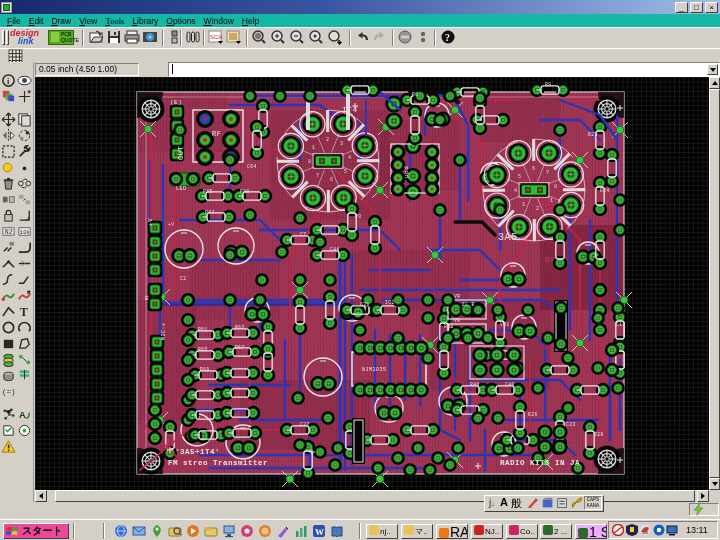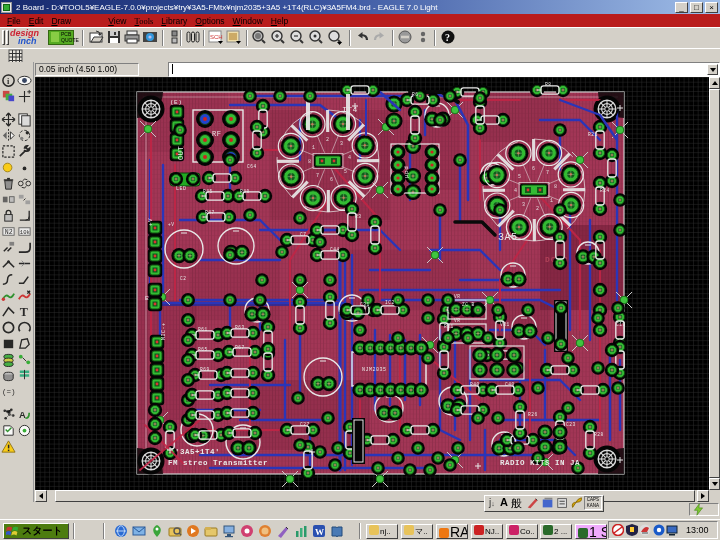--- a/index.html
+++ b/index.html
@@ -6,44 +6,43 @@
 .sunken{border-top:1px solid #808080;border-left:1px solid #808080;border-right:1px solid #fff;border-bottom:1px solid #fff;}
 .abs{position:absolute;}
 #page{position:relative;width:720px;height:540px;background:#d4d0c8;}
 </style></head><body>
 <div id="page">
 
 <div class="abs" style="left:0;top:0;width:720px;height:14px;background:linear-gradient(90deg,#16296e 0%,#3a55a0 45%,#a0bee8 100%);display:flex;align-items:center;">
 <div style="width:11px;height:11px;margin-left:1px;background:#e8e8e8;border:1px solid #999;">
         <div style="width:7px;height:7px;margin:1px auto;background:#3a3;border:1px solid #161;"></div>
       </div>
-<div style="color:#fff;font-size:8px;margin-left:4px;white-space:nowrap;">2 Board - D:¥TOOL5¥EAGLE-7.0.0¥projects¥try¥3A5-FMtx¥njm2035+3A5 +1T4(RLC)¥3A5FM4.brd - EAGLE 7.0 Light</div>
 <div style="position:absolute;right:2px;top:1.5px;display:flex;gap:2px;">
 <div class="raised" style="width:13px;height:11px;background:#d4d0c8;font-size:8px;line-height:9px;text-align:center;color:#000;">_</div>
 <div class="raised" style="width:13px;height:11px;background:#d4d0c8;font-size:8px;line-height:9px;text-align:center;color:#000;">□</div>
 <div class="raised" style="width:13px;height:11px;background:#d4d0c8;font-size:8px;line-height:9px;text-align:center;color:#000;">×</div>
 </div>
     </div>
-<div class="abs" style="left:0;top:14px;width:720px;height:13px;background:#b91c1c;display:flex;align-items:center;font-size:8.5px;color:#000;">
+<div class="abs" style="left:0;top:14px;width:720px;height:13px;background:#14b8a6;display:flex;align-items:center;font-size:8.5px;color:#000;">
 <div style="width:3px"></div>
 <div style="padding:0 4px;"><u>F</u>ile</div>
 <div style="padding:0 4px;"><u>E</u>dit</div>
 <div style="padding:0 4px;"><u>D</u>raw</div>
-<div style="padding:0 4px;margin-left:29px;"><u>V</u>iew</div>
+<div style="padding:0 4px;"><u>V</u>iew</div>
 <div style="padding:0 4px;font-family:Liberation Serif, serif;"><u>T</u>ools</div>
 <div style="padding:0 4px;text-align:center;"><u>L</u>ibrary</div>
 <div style="padding:0 4px;"><u>O</u>ptions</div>
 <div style="padding:0 4px;"><u>W</u>indow</div>
 <div style="padding:0 4px;"><u>H</u>elp</div>
 </div>
 <div class="abs" style="left:0;top:27px;width:720px;height:1px;background:#fff;"></div>
 <div class="abs" style="left:0;top:28px;width:720px;height:20px;background:#d4d0c8;"></div>
 <div class="abs raised" style="left:2px;top:30px;width:3px;height:15px;background:#d4d0c8;"></div>
 <div class="abs raised" style="left:6px;top:30px;width:3px;height:15px;background:#d4d0c8;"></div>
-<div class="abs" style="left:10px;top:29px;font-size:9px;font-weight:bold;color:#cc2233;font-style:italic;line-height:8px;">design<br><span style="color:#2255cc;margin-left:8px;">inch</span></div>
+<div class="abs" style="left:10px;top:29px;font-size:9px;font-weight:bold;color:#cc2233;font-style:italic;line-height:8px;">design<br><span style="color:#2255cc;margin-left:8px;">link</span></div>
 <div class="abs" style="left:48px;top:30px;width:26px;height:15px;background:#55aa22;border:1px solid #336611;"></div>
 <div class="abs" style="left:51px;top:32px;width:8px;height:10px;background:#88cc44;"></div>
 <div class="abs" style="left:61px;top:31px;font-size:5px;color:#000;line-height:6px;">PCB<br>QUOTE</div>
 <div class="abs" style="left:82px;top:30px;width:2px;height:16px;border-left:1px solid #808080;border-right:1px solid #fff;"></div>
 <svg class="abs" style="left:88px;top:29px" width="16" height="16" viewBox="0 0 16 16">
       <rect x="2" y="4" width="12" height="9" fill="#fff" stroke="#333"></rect>
       <path d="M3,13 L6,8 L15,8 L12,13 Z" fill="#d4d0c8" stroke="#333"></path>
       <path d="M8,2 q4,0 4,4" stroke="#333" fill="none"></path>
       <path d="M12,7 l-2,-2 l4,-1 z" fill="#333"></path>
     </svg>
@@ -2428,21 +2427,21 @@
     </svg>
 <svg class="abs" style="left:556px;top:496px" width="14" height="14" viewBox="0 0 16 16">
       <rect x="2" y="3" width="10" height="10" fill="#ddd" stroke="#555"></rect>
       <path d="M4,6 h6 M4,9 h6" stroke="#333"></path>
     </svg>
 <svg class="abs" style="left:570px;top:496px" width="14" height="14" viewBox="0 0 16 16">
       <path d="M3,13 Q1,7 8,7 Q14,7 13,2 L9,4 Z" fill="#ddaa00" stroke="#886600"></path>
     </svg>
 <div class="abs sunken" style="left:584px;top:496px;width:18px;height:14px;background:#d4d0c8;font-size:4.5px;line-height:6px;color:#000;text-align:center;">CAPS<br>KANA</div>
 <div class="abs" style="left:0;top:519px;width:720px;height:21px;background:#d4d0c8;border-top:1px solid #fff;"></div>
-<div class="abs raised" style="left:3px;top:523px;width:66px;height:16px;background:#4d7c0f;display:flex;align-items:center;">
+<div class="abs raised" style="left:3px;top:523px;width:66px;height:16px;background:#ec4899;display:flex;align-items:center;">
 <svg style="margin-left:2px" width="14" height="14" viewBox="0 0 16 16">
         <path d="M1,4 Q4,2 7,4 L6,8 Q3,6 0,8 Z" fill="#cc3333"></path>
         <path d="M8,4 Q11,2 14,4 L13,8 Q10,6 7,8 Z" fill="#33aa33"></path>
         <path d="M0,9 Q3,7 6,9 L5,13 Q2,11 -1,13 Z" fill="#3355cc"></path>
         <path d="M7,9 Q10,7 13,9 L12,13 Q9,11 6,13 Z" fill="#ddcc33"></path>
       </svg>
 <span style="font-size:10px;font-weight:bold;margin-left:2px;">スタート</span>
     </div>
 <div class="abs" style="left:73px;top:523px;width:2px;height:16px;border-left:1px solid #808080;border-right:1px solid #fff;"></div>
 <div class="abs" style="left:103px;top:523px;width:2px;height:16px;border-left:1px solid #808080;border-right:1px solid #fff;"></div>
@@ -2530,13 +2529,13 @@
       <path d="M3,9 h6" stroke="#555"></path>
     </svg>
 <svg class="abs" style="left:652.5px;top:524px" width="12" height="12" viewBox="0 0 12 12">
       <circle cx="6" cy="6" r="5.5" fill="#1a5ac8"></circle>
       <circle cx="6" cy="6" r="2.2" fill="#fff"></circle>
     </svg>
 <svg class="abs" style="left:666.0px;top:524px" width="12" height="12" viewBox="0 0 12 12">
       <rect x="1" y="2" width="10" height="7" fill="#3a6ac0" stroke="#123"></rect>
       <rect x="3" y="10" width="6" height="1.5" fill="#123"></rect>
     </svg>
-<div class="abs" style="left:686px;top:525px;font-size:9px;color:#000;">13:00</div>
+<div class="abs" style="left:686px;top:525px;font-size:9px;color:#000;">13:11</div>
 </div>
 </body></html>

